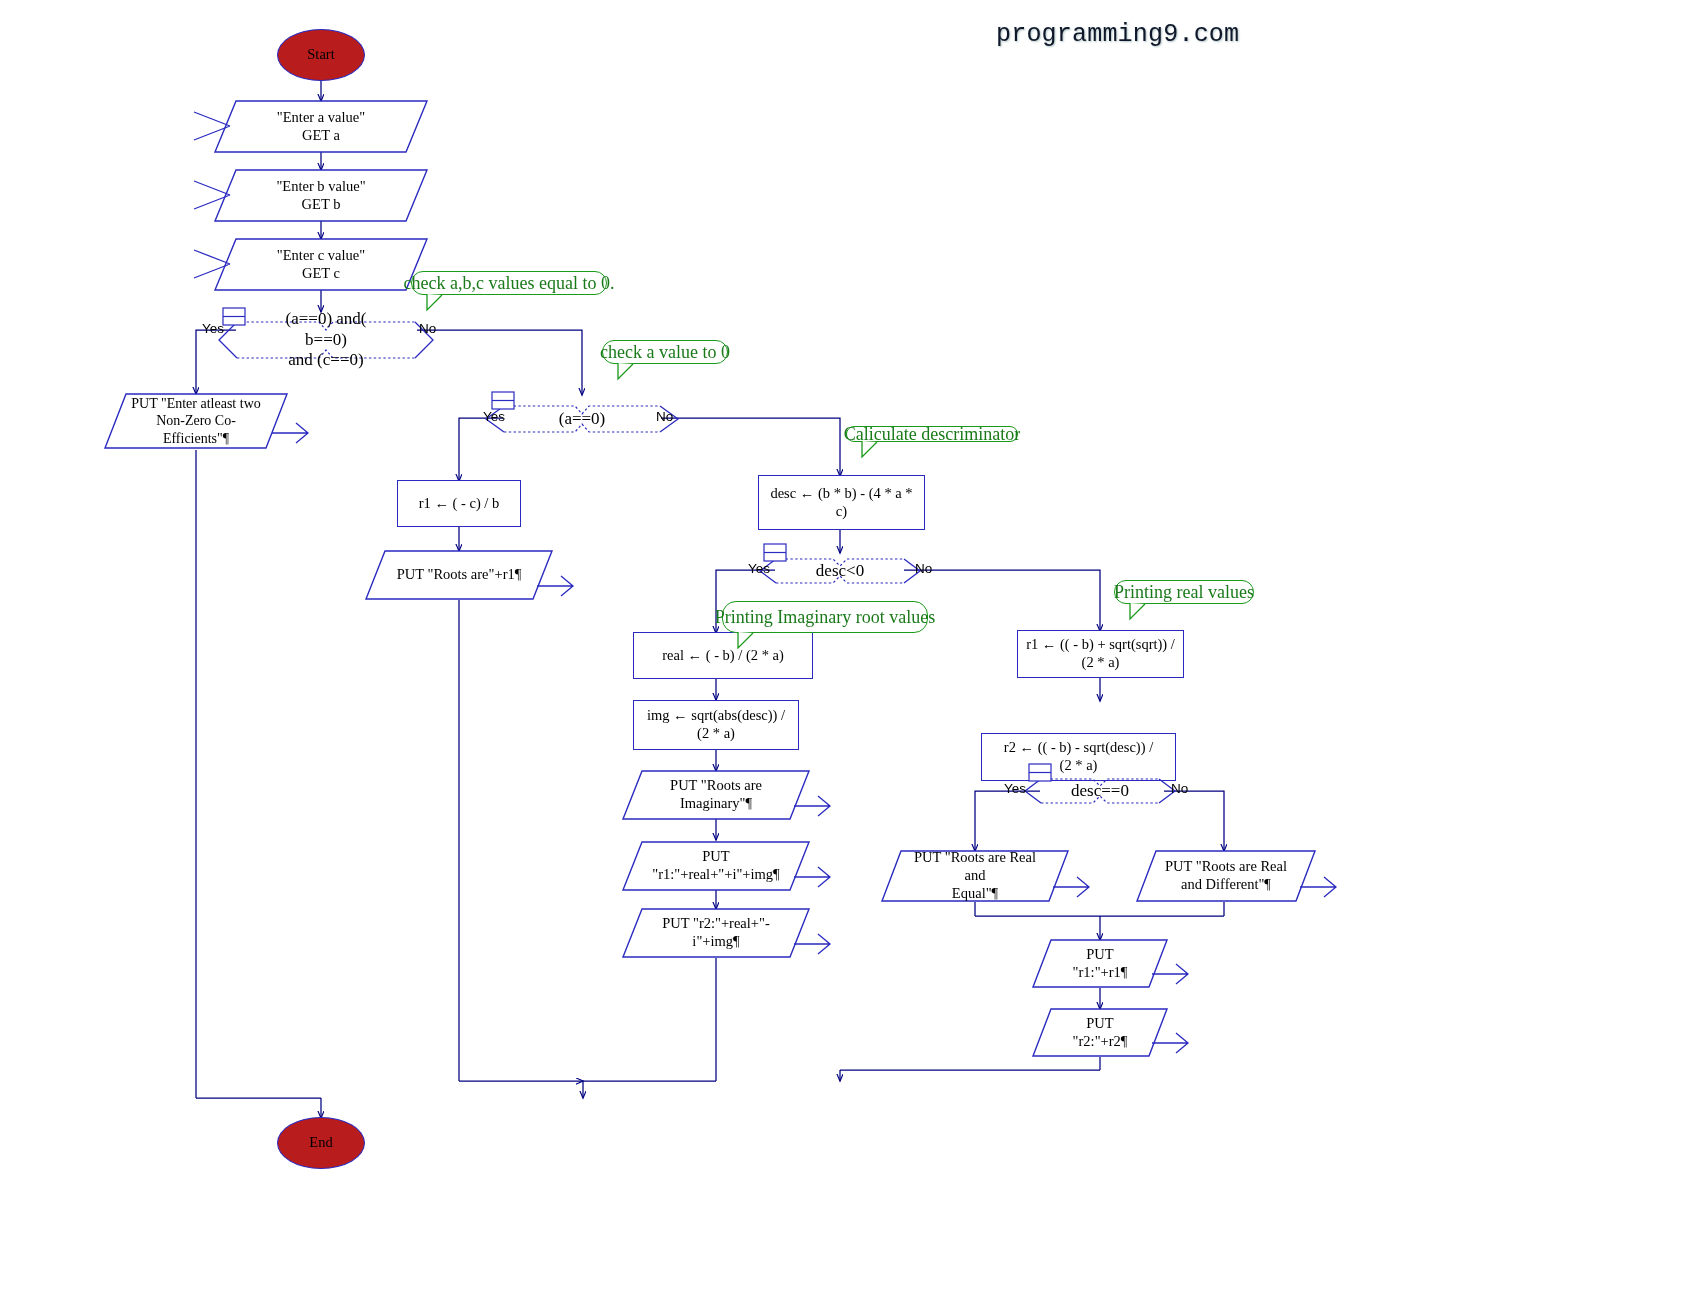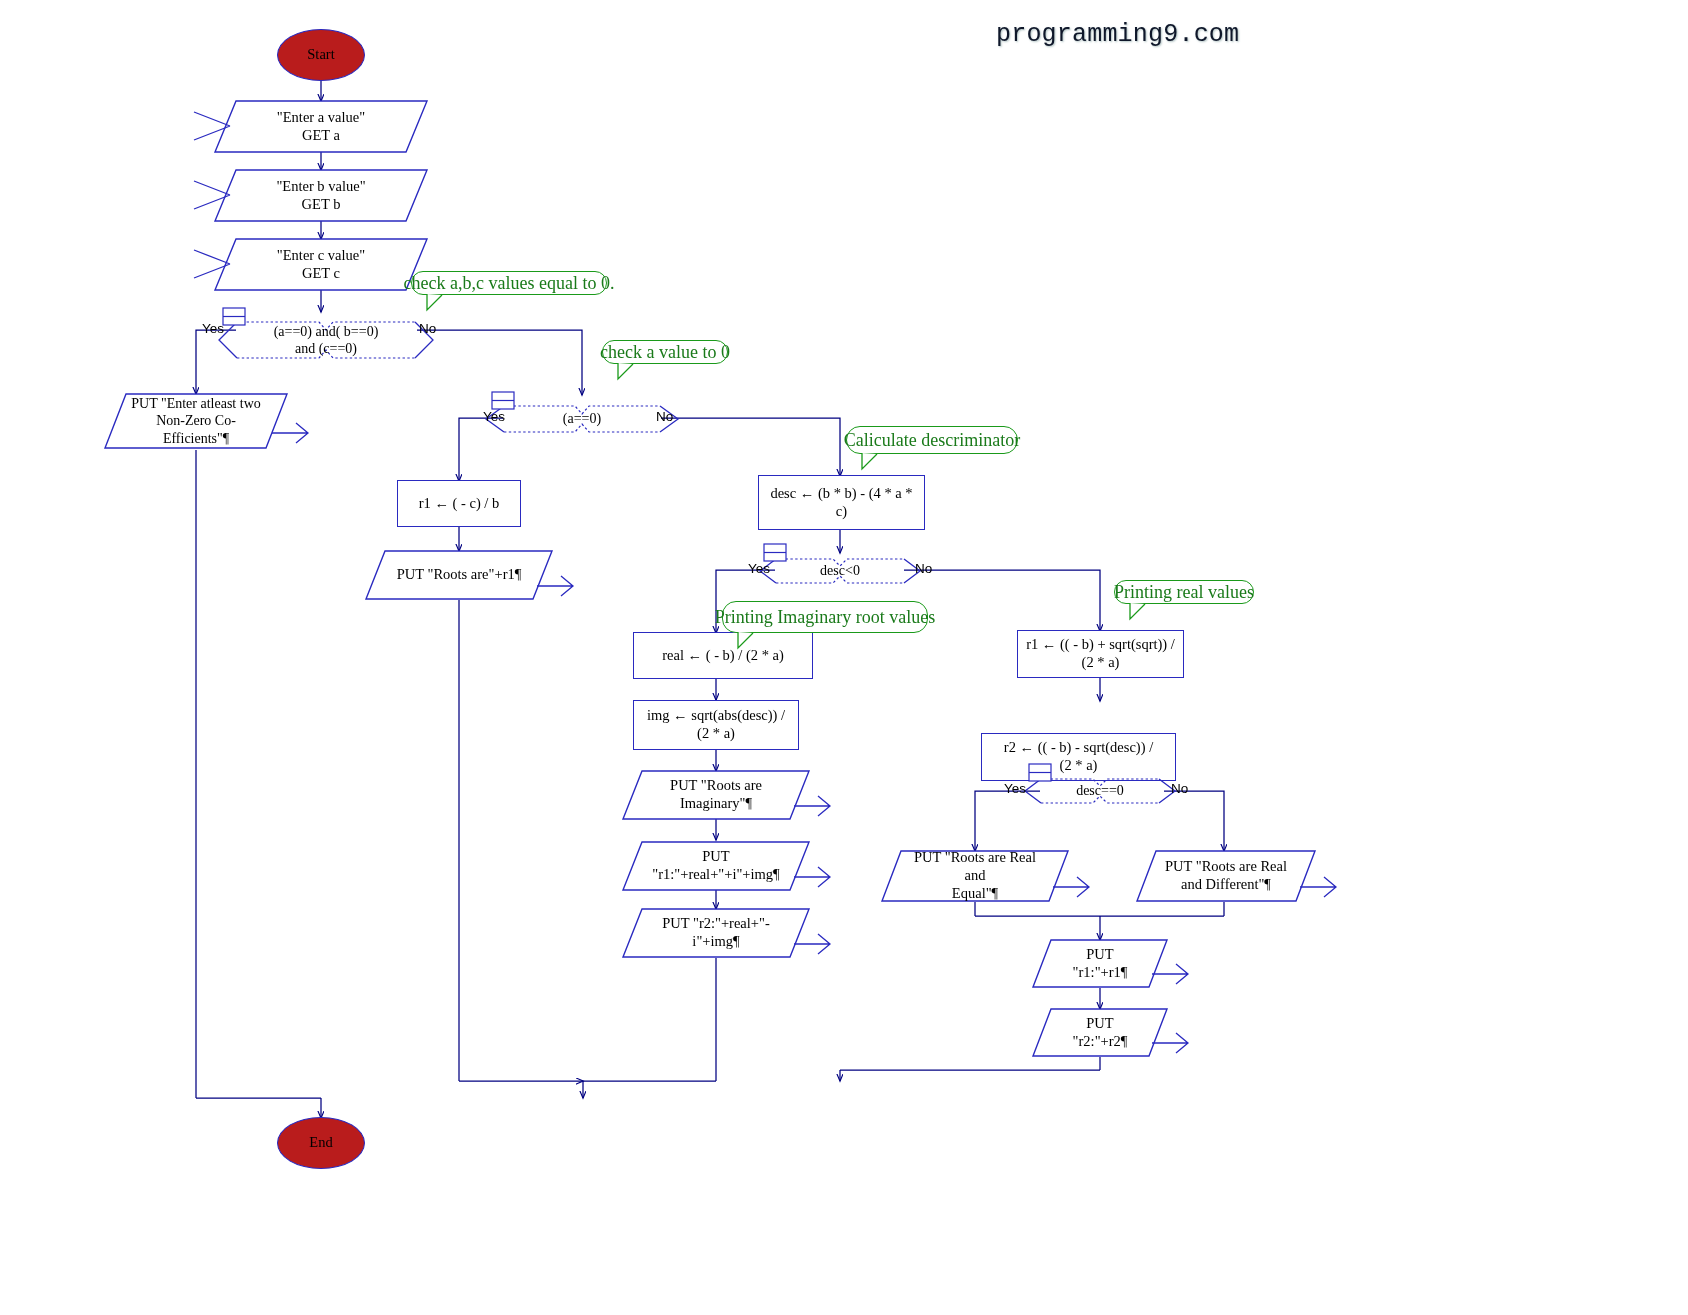--- a/index.html
+++ b/index.html
@@ -61,21 +61,21 @@
     position: absolute;
     left: 0; top: 0;
     width: 100%;
     height: 100%;
     overflow: visible;
     z-index: 1;
   }
   
   .decision {
     background: transparent;
-    font-size: 14px;
+    font-size: 17px;
   }
   .decision .dec-text {
     position: relative;
     z-index: 2;
     padding: 0 34px;
   }
   
   .edge-label {
     position: absolute;
     font-family: "Liberation Sans", sans-serif;
@@ -299,21 +299,21 @@
   <div class="node io" style="left:365px; top:550px; width:188px; height:50px;">
     <svg class="shape-svg" viewBox="0 0 188 50" preserveAspectRatio="none">
       <polygon points="20,1 187,1 168,49 1,49" fill="#ffffff" stroke="#2a2ac0" stroke-width="1.4"></polygon>
       <path d="M172,36 L208,36 M196,26 L208,36 L196,46" fill="none" stroke="#2a2ac0" stroke-width="1.3"></path>
     </svg>
     <div class="io-text">
       <div>PUT "Roots are"+r1¶</div>
     </div>
   </div>
 
-  <div class="comment" style="left:846px; top:426px; width:172px; height:28px;">
+  <div class="comment" style="left:846px; top:426px; width:172px; height:16px;">
     <span>Caliculate descriminator</span>
     <svg class="tail" viewBox="0 0 26 17">
       <path d="M1,0 L1,16 L16,1" fill="#ffffff" stroke="#1a9a1a" stroke-width="1.3"></path>
     </svg>
   </div>
 
   <div class="node process" style="left:758px; top:475px; width:167px; height:55px;">
     <div>
       <div>desc ← (b * b)  -  (4 * a *</div>
       <div>c)</div>

